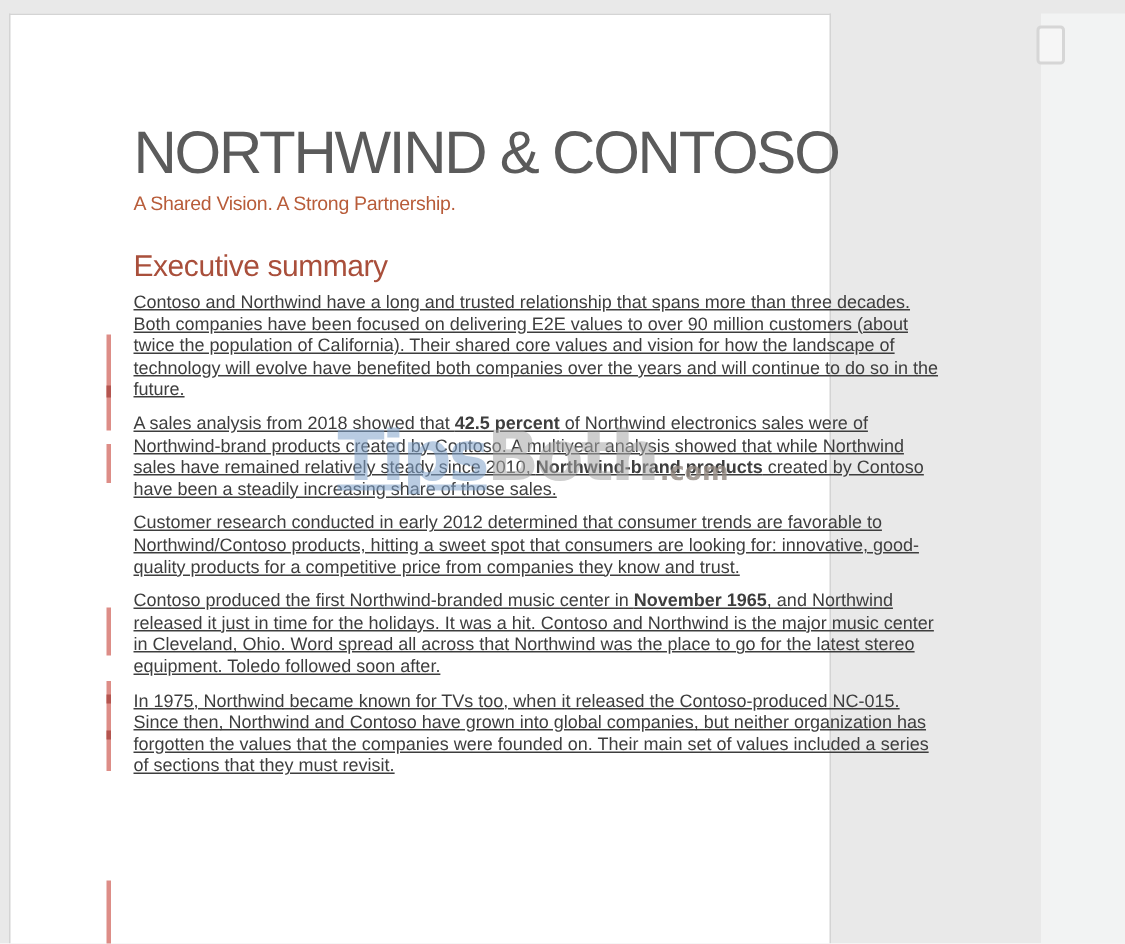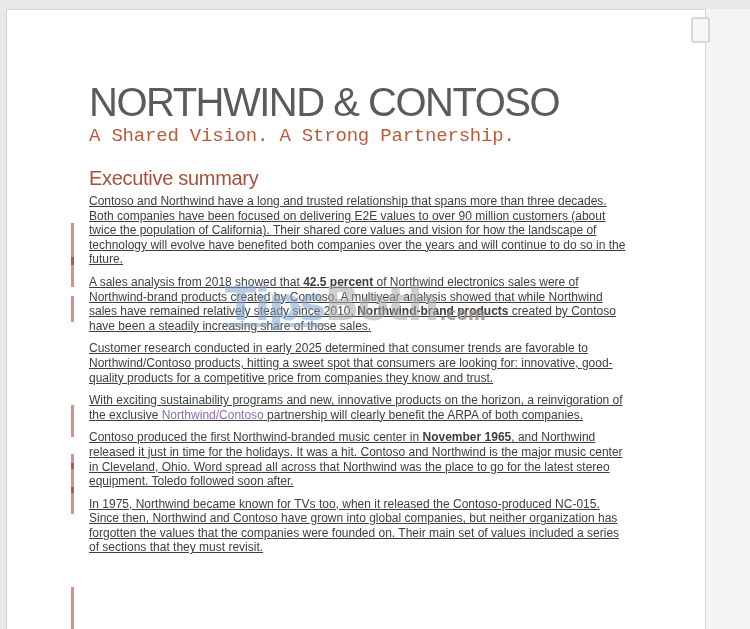--- a/index.html
+++ b/index.html
@@ -6,38 +6,38 @@
   body{
     width:750px;height:629px;position:relative;overflow:hidden;
     background:#e9e9e9;
     font-family:"Liberation Sans",sans-serif;
   }
   .right-zone{
     position:absolute;left:694px;top:9px;width:56px;height:620px;
     background:#f2f3f3;
   }
   .paper{
-    position:absolute;left:6px;top:9px;width:700px;height:620px;
+    position:absolute;left:6px;top:9px;width:548px;height:620px;
     background:#ffffff;border:1px solid #d4d4d4;border-bottom:none;
     box-sizing:border-box;
   }
   .side-box{
     position:absolute;left:691px;top:17px;width:15px;height:22px;
     background:#f6f6f6;border:2px solid #d6d6d6;border-radius:3px;
   }
   .content{
     position:absolute;left:82px;top:71px;width:541px;
   }
   .doc-title{
     margin:0;font-size:40px;line-height:42px;font-weight:400;
     letter-spacing:-1.5px;color:var(--title);white-space:nowrap;
   }
   .doc-subtitle{
-    margin-top:4px;font-size:19px;line-height:18px;
-    letter-spacing:-0.2px;color:var(--subtitle);font-family:Liberation Mono, monospace;
+    margin-top:4px;font-size:13px;line-height:18px;
+    letter-spacing:-0.2px;color:var(--subtitle);
   }
   .section-heading{
     margin:22px 0 4px 0;font-size:20px;line-height:23px;font-weight:400;
     letter-spacing:-0.3px;color:var(--heading);
   }
   .paragraph{
     margin:0 0 8px 0;font-size:12px;line-height:14.6px;
     color:var(--body);letter-spacing:0;text-decoration:underline;
   }
   .paragraph .b{font-weight:bold;}
@@ -62,22 +62,21 @@
 <div class="right-zone"></div>
 
 <div class="paper" id="paper">
   <div class="content">
     <h1 class="doc-title">NORTHWIND &amp; CONTOSO</h1>
     <div class="doc-subtitle">A Shared Vision. A Strong Partnership.</div>
     <div id="sections">
         <h2 class="section-heading">Executive summary</h2>
         <p class="paragraph"><span>Contoso and Northwind have a long and trusted relationship that spans more than three decades. Both companies have been focused on delivering E2E values to over 90 million customers (about twice the population of California). Their shared core values and vision for how the landscape of technology will evolve have benefited both companies over the years and will continue to do so in the future.</span></p>
         <p class="paragraph"><span>A sales analysis from 2018 showed that </span><span class="b">42.5 percent</span><span> of Northwind electronics sales were of Northwind-brand products created by Contoso. A multiyear analysis showed that while Northwind sales have remained relatively steady since 2010, </span><span class="b">Northwind-brand products</span><span> created by Contoso have been a steadily increasing share of those sales.</span></p>
-        <p class="paragraph"><span>Customer research conducted in early 2025 determined that consumer trends are favorable to Northwind/Contoso products, hitting a sweet spot that consumers are looking for: innovative, good-quality products for a competitive price from companies they know and trust.</span></p>
-        <p class="paragraph"><span>With exciting sustainability programs and new, innovative products on the horizon, a reinvigoration of the exclusive </span><span class="link">Northwind/Contoso</span><span> partnership will clearly benefit the ARPA of both companies.</span></p>
+        <p class="paragraph"><span>Customer research conducted in early 2012 determined that consumer trends are favorable to Northwind/Contoso products, hitting a sweet spot that consumers are looking for: innovative, good-quality products for a competitive price from companies they know and trust.</span></p>
         <p class="paragraph"><span>Contoso produced the first Northwind-branded music center in </span><span class="b">November 1965</span><span>, and Northwind released it just in time for the holidays. It was a hit. Contoso and Northwind is the major music center in Cleveland, Ohio. Word spread all across that Northwind was the place to go for the latest stereo equipment. Toledo followed soon after.</span></p>
         <p class="paragraph"><span>In 1975, Northwind became known for TVs too, when it released the Contoso-produced NC-015. Since then, Northwind and Contoso have grown into global companies, but neither organization has forgotten the values that the companies were founded on. Their main set of values included a series of sections that they must revisit.</span></p>
       </div>
   </div>
 <div class="change-bar" style="top: 213px; height: 64px;"></div>
     <div class="change-bar dark" style="top: 247px; height: 8px;"></div>
     <div class="change-bar" style="top: 286px; height: 26px;"></div>
     <div class="change-bar" style="top: 395px; height: 32px;"></div>
     <div class="change-bar" style="top: 444px; height: 60px;"></div>
     <div class="change-bar dark" style="top: 453px; height: 6px;"></div>

